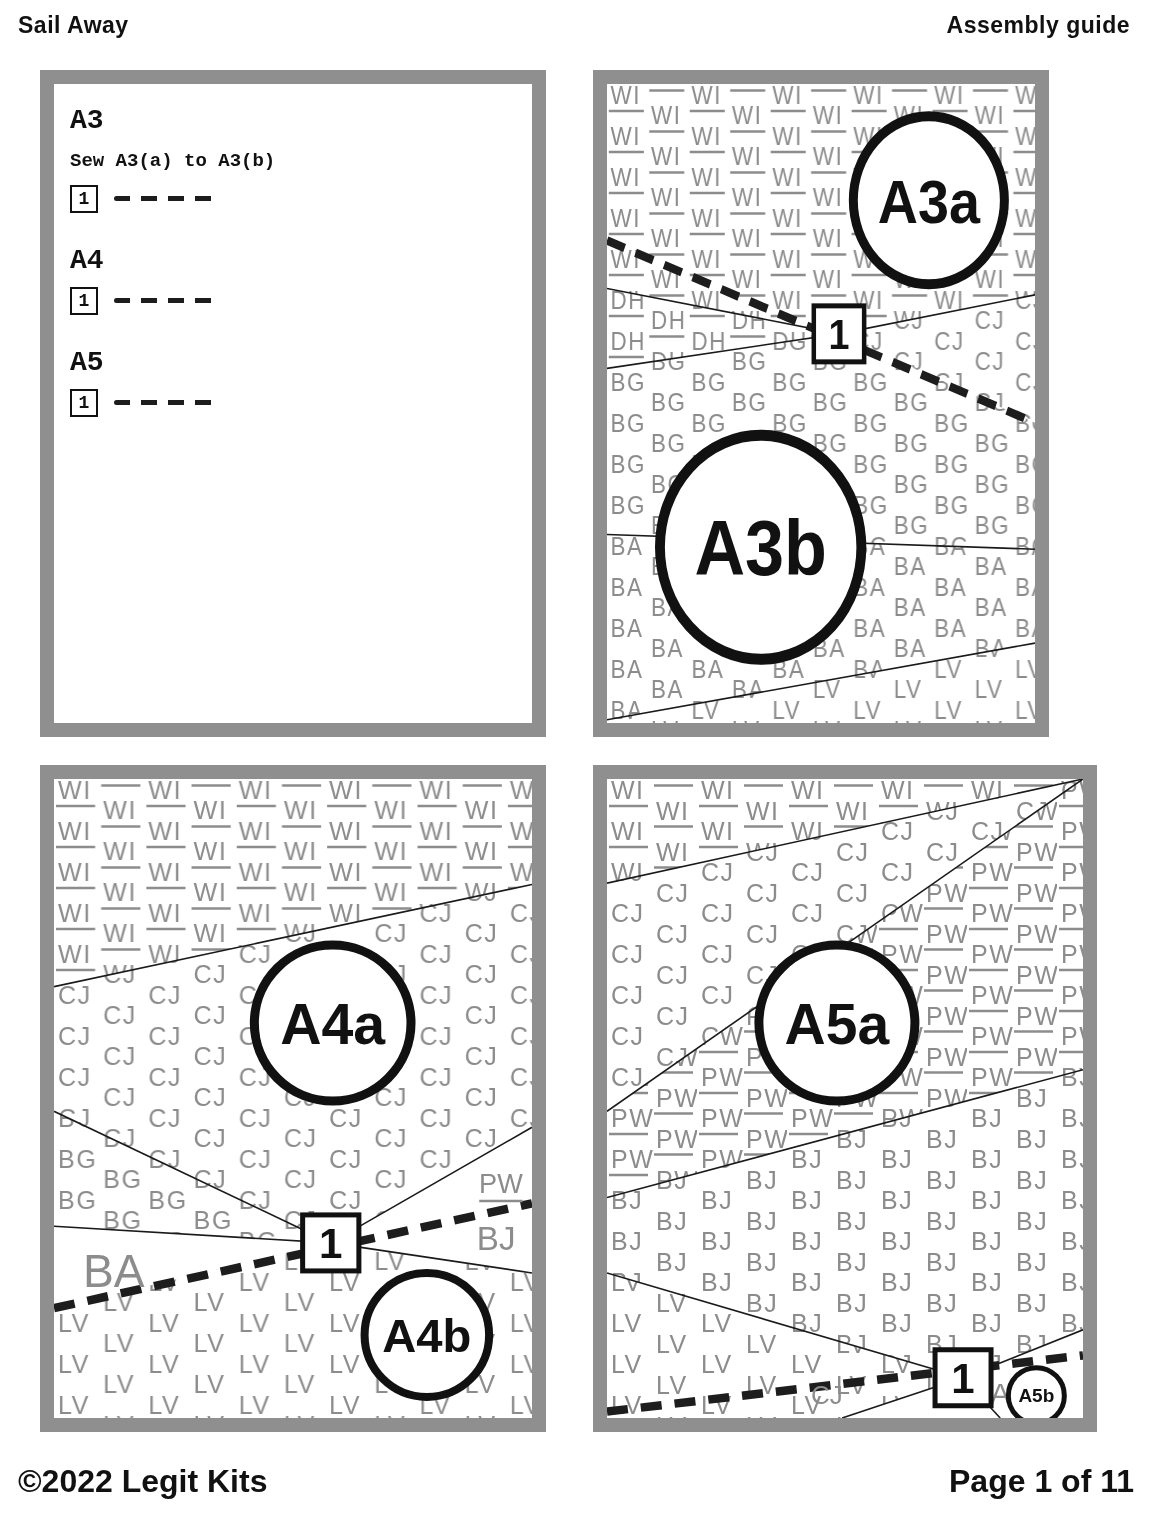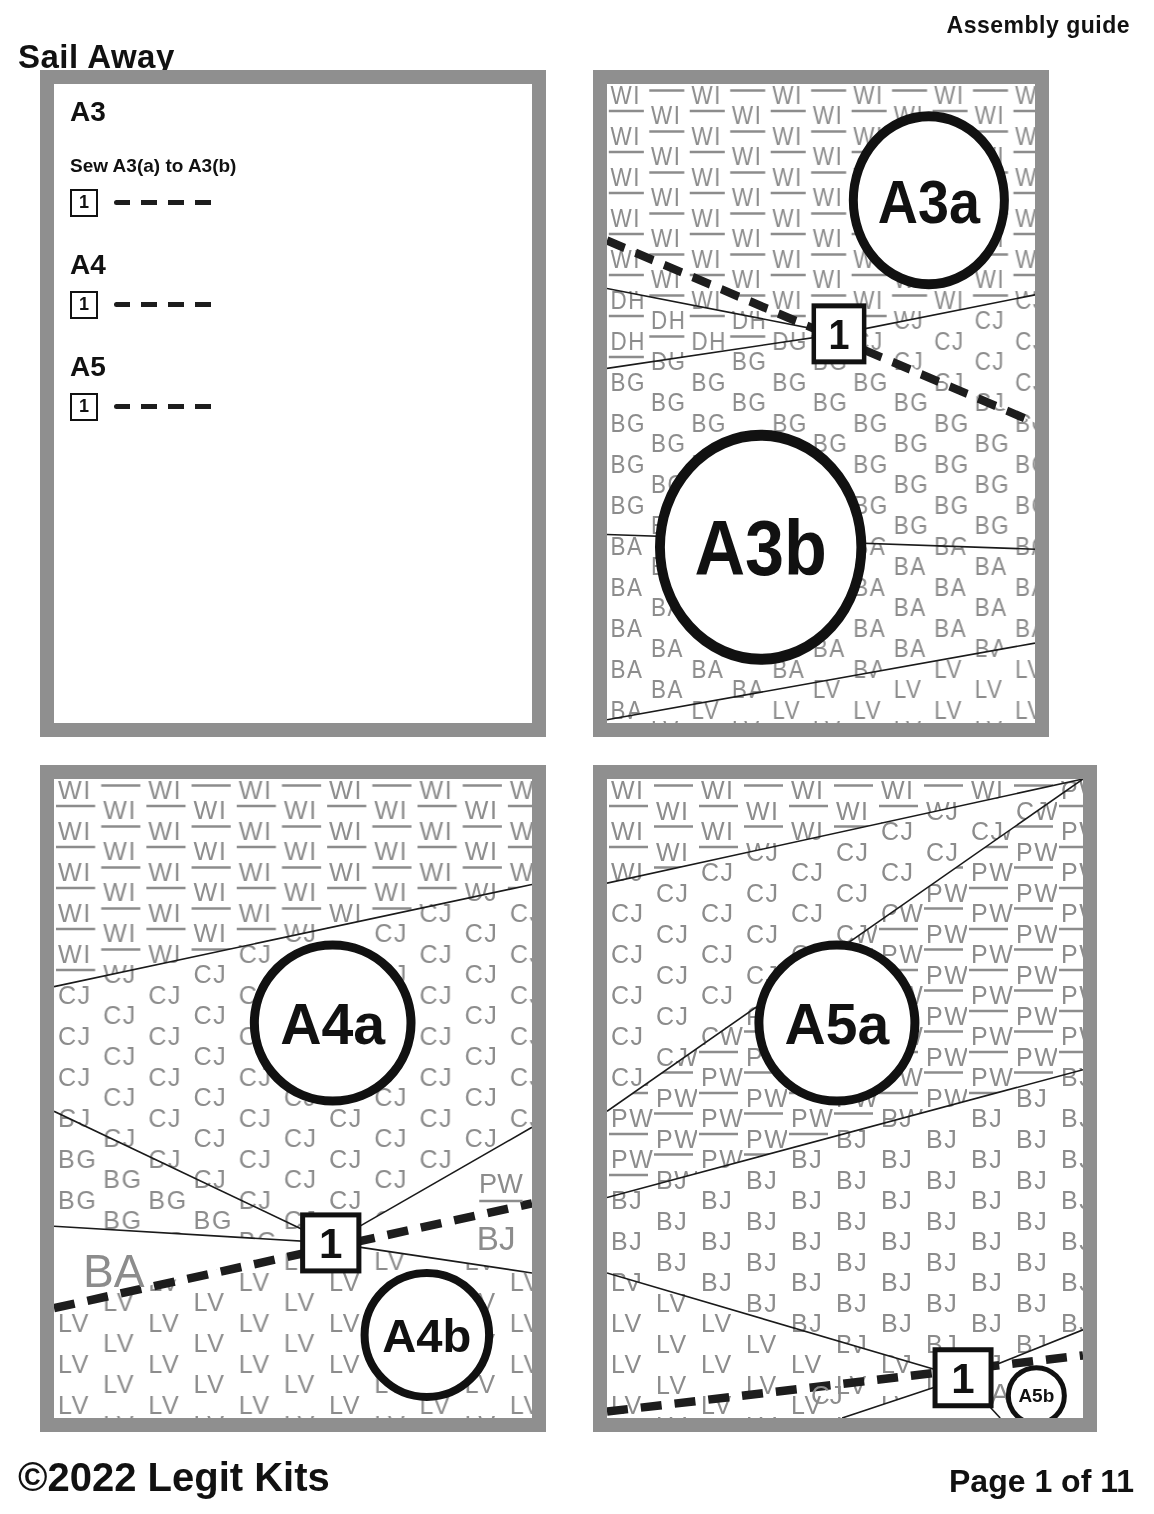--- a/index.html
+++ b/index.html
@@ -1,35 +1,35 @@
 <!DOCTYPE html>
 <html><head>
 <meta charset="utf-8">
 <style>
   html,body{margin:0;padding:0;background:#ffffff;}
   body{
     width:1154px;height:1514px;position:relative;overflow:hidden;
     font-family:"Liberation Sans",sans-serif;color:#111;
   }
-  .hdr-left{position:absolute;left:18px;top:12px;font-size:33px;font-weight:bold;letter-spacing:.5px;margin-top:26px;}
+  .hdr-left{position:absolute;left:18px;top:12px;font-size:23px;font-weight:bold;letter-spacing:.5px;}
   .hdr-right{position:absolute;right:24px;top:12px;font-size:23px;font-weight:bold;letter-spacing:.5px;}
-  .ftr-left{position:absolute;left:18px;bottom:14px;font-size:40px;font-weight:bold;}
+  .ftr-left{position:absolute;left:18px;bottom:14px;font-size:32px;font-weight:bold;}
   .ftr-right{position:absolute;right:20px;bottom:14px;font-size:32px;font-weight:bold;margin-top:26px;}
 
   .panel{position:absolute;border:14px solid #8f8f8f;background:#fff;box-sizing:border-box;}
   .p1{left:40px;top:70px;width:506px;height:667px;}
   .p2{left:593px;top:70px;width:456px;height:667px;}
   .p3{left:40px;top:765px;width:506px;height:667px;}
   .p4{left:593px;top:765px;width:504px;height:667px;}
   .panel svg{display:block;width:100%;height:100%;}
 
-  .instructions{padding:14px 16px;}
+  .instructions{padding:23px 16px;font-family:Liberation Mono, monospace;}
   .step-block{margin-bottom:34px;}
   .step-head{font-size:28px;font-weight:bold;line-height:1;}
-  .step-text{font-size:19px;font-weight:bold;line-height:1.15;margin-top:29px;}
+  .step-text{font-size:19px;font-weight:bold;line-height:1.15;margin-top:16px;}
   .step-row{display:flex;align-items:center;margin-top:12px;}
   .step-box{width:24px;height:24px;border:2.5px solid #111;box-sizing:content-box;
     display:flex;align-items:center;justify-content:center;
     font-size:18px;font-weight:bold;background:#fff;}
   .step-dash{width:100px;height:5px;margin-left:16px;
     background:repeating-linear-gradient(90deg,#1d1d1d 0 16px,transparent 16px 27px);
     border-radius:3px;}
 
   
   .tile{font-family:"Liberation Sans",sans-serif;font-size:25px;letter-spacing:1.5px;fill:#8c8c8c;}

